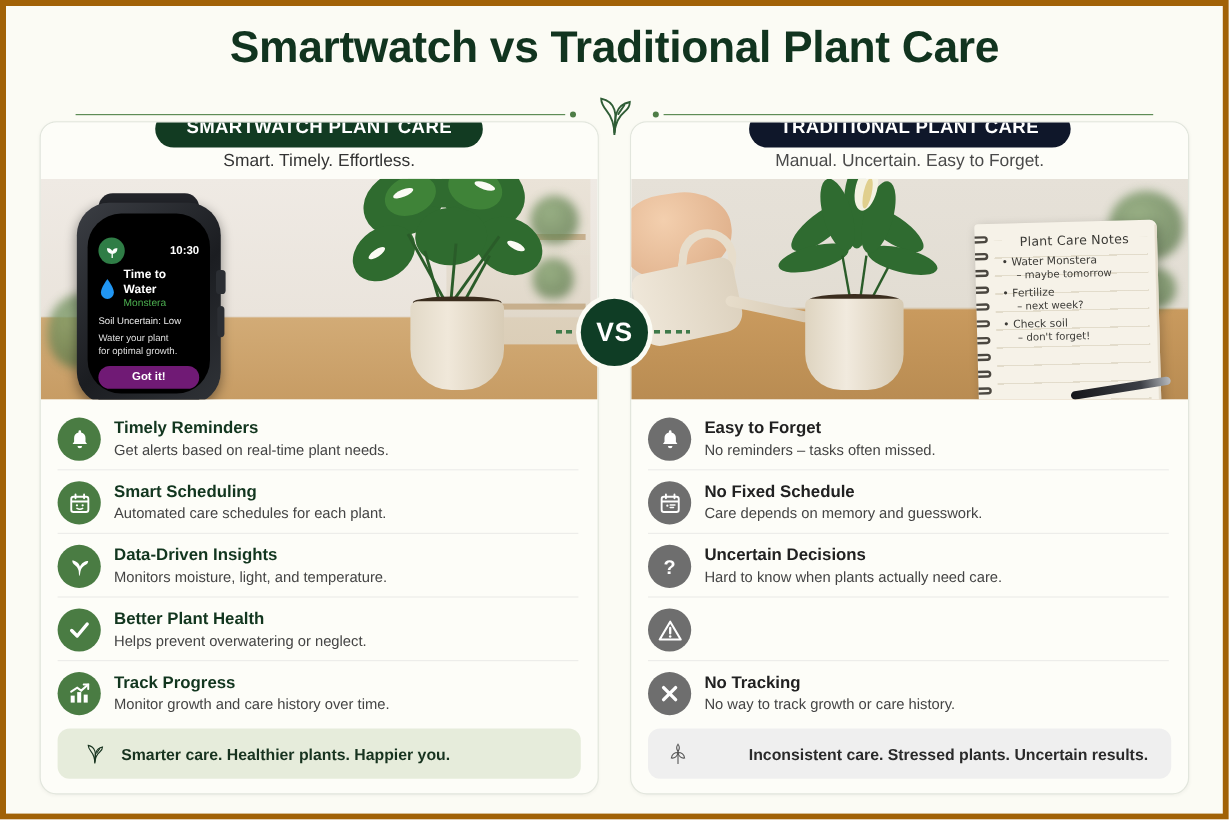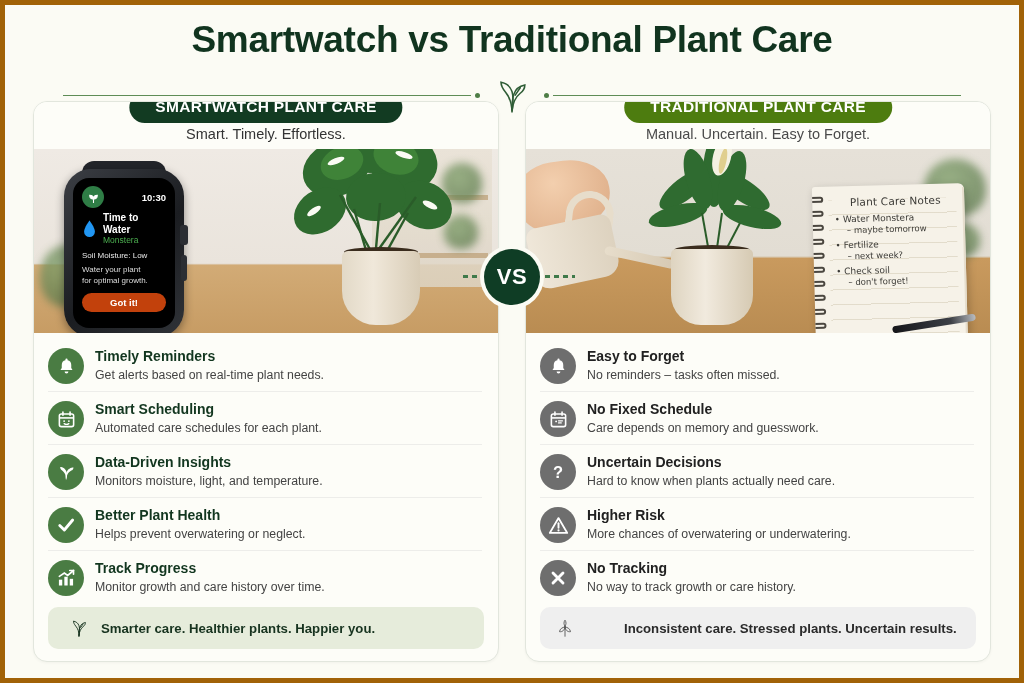--- a/index.html
+++ b/index.html
@@ -59,21 +59,21 @@
   
   .badge {
     position: absolute; top: -10px; left: 50%; transform: translateX(-50%);
     padding: 6px 26px 7px;
     border-radius: 17px;
     color: #ffffff;
     font-size: 15.5px; font-weight: bold; letter-spacing: 0.3px;
     white-space: nowrap; z-index: 6;
   }
   .badge.smart { background: #123b22; }
-  .badge.trad  { background: #4d7c0f; }
+  .badge.trad  { background: #0f172a; }
 
   .subtitle {
     text-align: center;
     font-size: 14.5px;
     color: #333333;
     padding-top: 24px; padding-bottom: 7px;
     background: #fdfdf8;
     position: relative; z-index: 4;
   }
   .subtitle.muted { color: #4a4a4a; }
@@ -126,37 +126,37 @@
   .crown {
     position:absolute; right:-4px; top:56px; width:8px; height:20px;
     background:#2b2e33; border-radius:3px;
   }
   .crown2 {
     position:absolute; right:-3px; top:86px; width:6px; height:26px;
     background:#2b2e33; border-radius:3px;
   }
   .watch-screen {
     position:absolute; left:9px; top:9px; right:9px; bottom:9px;
-    background:#000; border-radius:16px;
-    padding: 8px 9px; color:#fff; overflow:hidden;
+    background:#000; border-radius:28px;
+    padding: 20px 9px; color:#fff; overflow:hidden;
   }
   .w-row1 { display:flex; align-items:center; justify-content:space-between; }
   .w-leafbadge {
     width:22px; height:22px; border-radius:50%; background:#2f7d46;
     display:flex; align-items:center; justify-content:center;
   }
   .w-time { font-size:9.5px; font-weight:bold; }
   .w-row2 { display:flex; align-items:center; gap:6px; margin-top:4px; }
   .w-drop { width:15px; height:18px; flex:none; }
   .w-title { font-size:10px; font-weight:bold; line-height:1.15; }
   .w-plant { font-size:8.5px; color:#4caf50; line-height:1.2; }
   .w-moist { font-size:8px; margin-top:6px; color:#e8e8e8; }
   .w-body  { font-size:8px; margin-top:5px; color:#dedede; line-height:1.3; }
   .w-btn {
-    margin-top:7px; background:#c2410c; border-radius:10px;
+    margin-top:7px; background:#701a75; border-radius:10px;
     text-align:center; font-size:9.5px; font-weight:bold; padding:4px 0; color:#fff;
   }
 
   .pot-left {
     position:absolute; right: 78px; bottom: 8px; width: 78px; height: 74px;
     background: linear-gradient(to right,#e2d9c7,#f0e8da 40%,#d8ccb6);
     border-radius: 6px 6px 34px 34px;
   }
   .soil-l {
     position:absolute; right:80px; bottom:76px; width:74px; height:10px;
@@ -380,21 +380,21 @@
             </div>
             <div class="w-row2">
               <svg class="w-drop" viewBox="0 0 24 30">
                 <path d="M12 1 C12 1 3 13 3 19.5 A9 9 0 0 0 21 19.5 C21 13 12 1 12 1Z" fill="#2196f3"></path>
               </svg>
               <div>
                 <div class="w-title">Time to Water</div>
                 <div class="w-plant">Monstera</div>
               </div>
             </div>
-            <div class="w-moist">Soil Moisture: Low</div>
+            <div class="w-moist">Soil Uncertain: Low</div>
             <div class="w-body">Water your plant</div>
             <div class="w-body" style="margin-top:0">for optimal growth.</div>
             <div class="w-btn">Got it!</div>
           </div>
         </div>
       </div>
 
       <div class="features">
 
         <div class="feat">
@@ -590,24 +590,20 @@
         </div>
 
         <div class="feat">
           <div class="feat-icon ic-grey">
             <svg width="21" height="21" viewBox="0 0 24 24">
               <path d="M12 3.5 L22 20.5 H2 Z" fill="none" stroke="#fff" stroke-width="2" stroke-linejoin="round"></path>
               <path d="M12 9.5v5.2" stroke="#fff" stroke-width="2.2" stroke-linecap="round"></path>
               <circle cx="12" cy="17.6" r="1.2" fill="#fff"></circle>
             </svg>
           </div>
-          <div class="feat-text">
-            <div class="feat-title grey">Higher Risk</div>
-            <div class="feat-desc">More chances of overwatering or underwatering.</div>
-          </div>
         </div>
 
         <div class="feat">
           <div class="feat-icon ic-grey">
             <svg width="20" height="20" viewBox="0 0 24 24">
               <path d="M6 6 L18 18 M18 6 L6 18" stroke="#fff" stroke-width="3.4" stroke-linecap="round"></path>
             </svg>
           </div>
           <div class="feat-text">
             <div class="feat-title grey">No Tracking</div>

